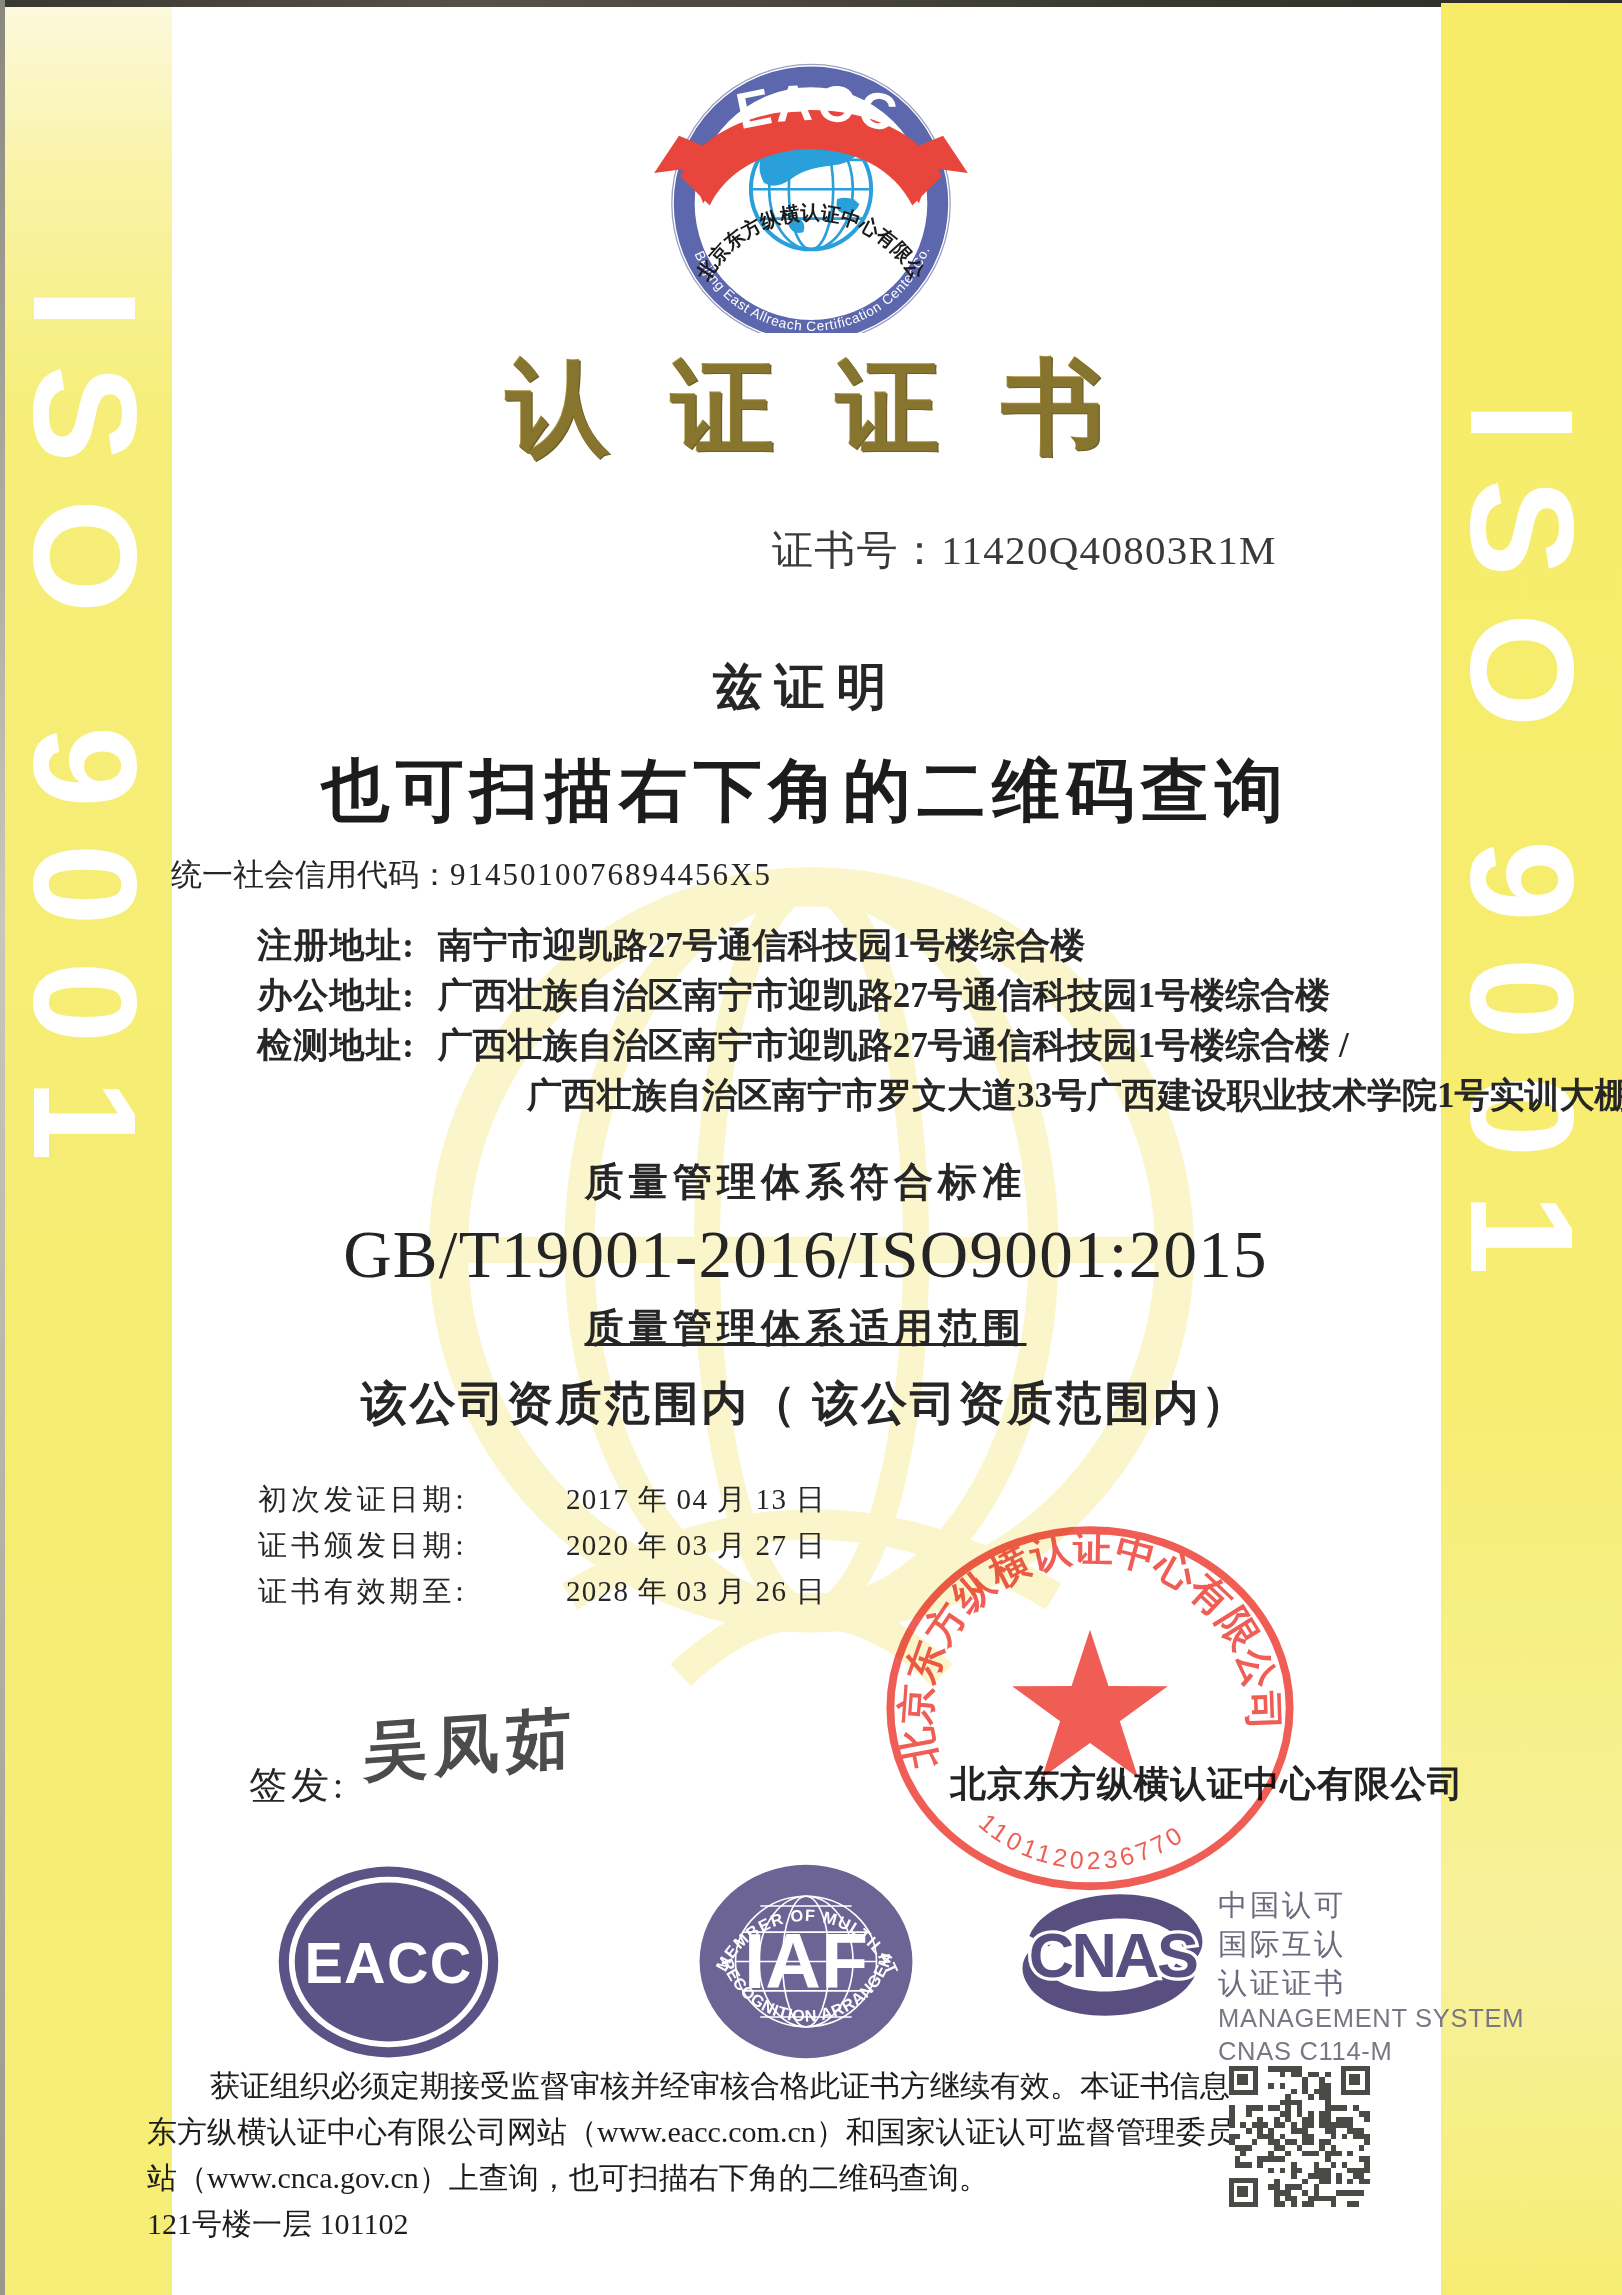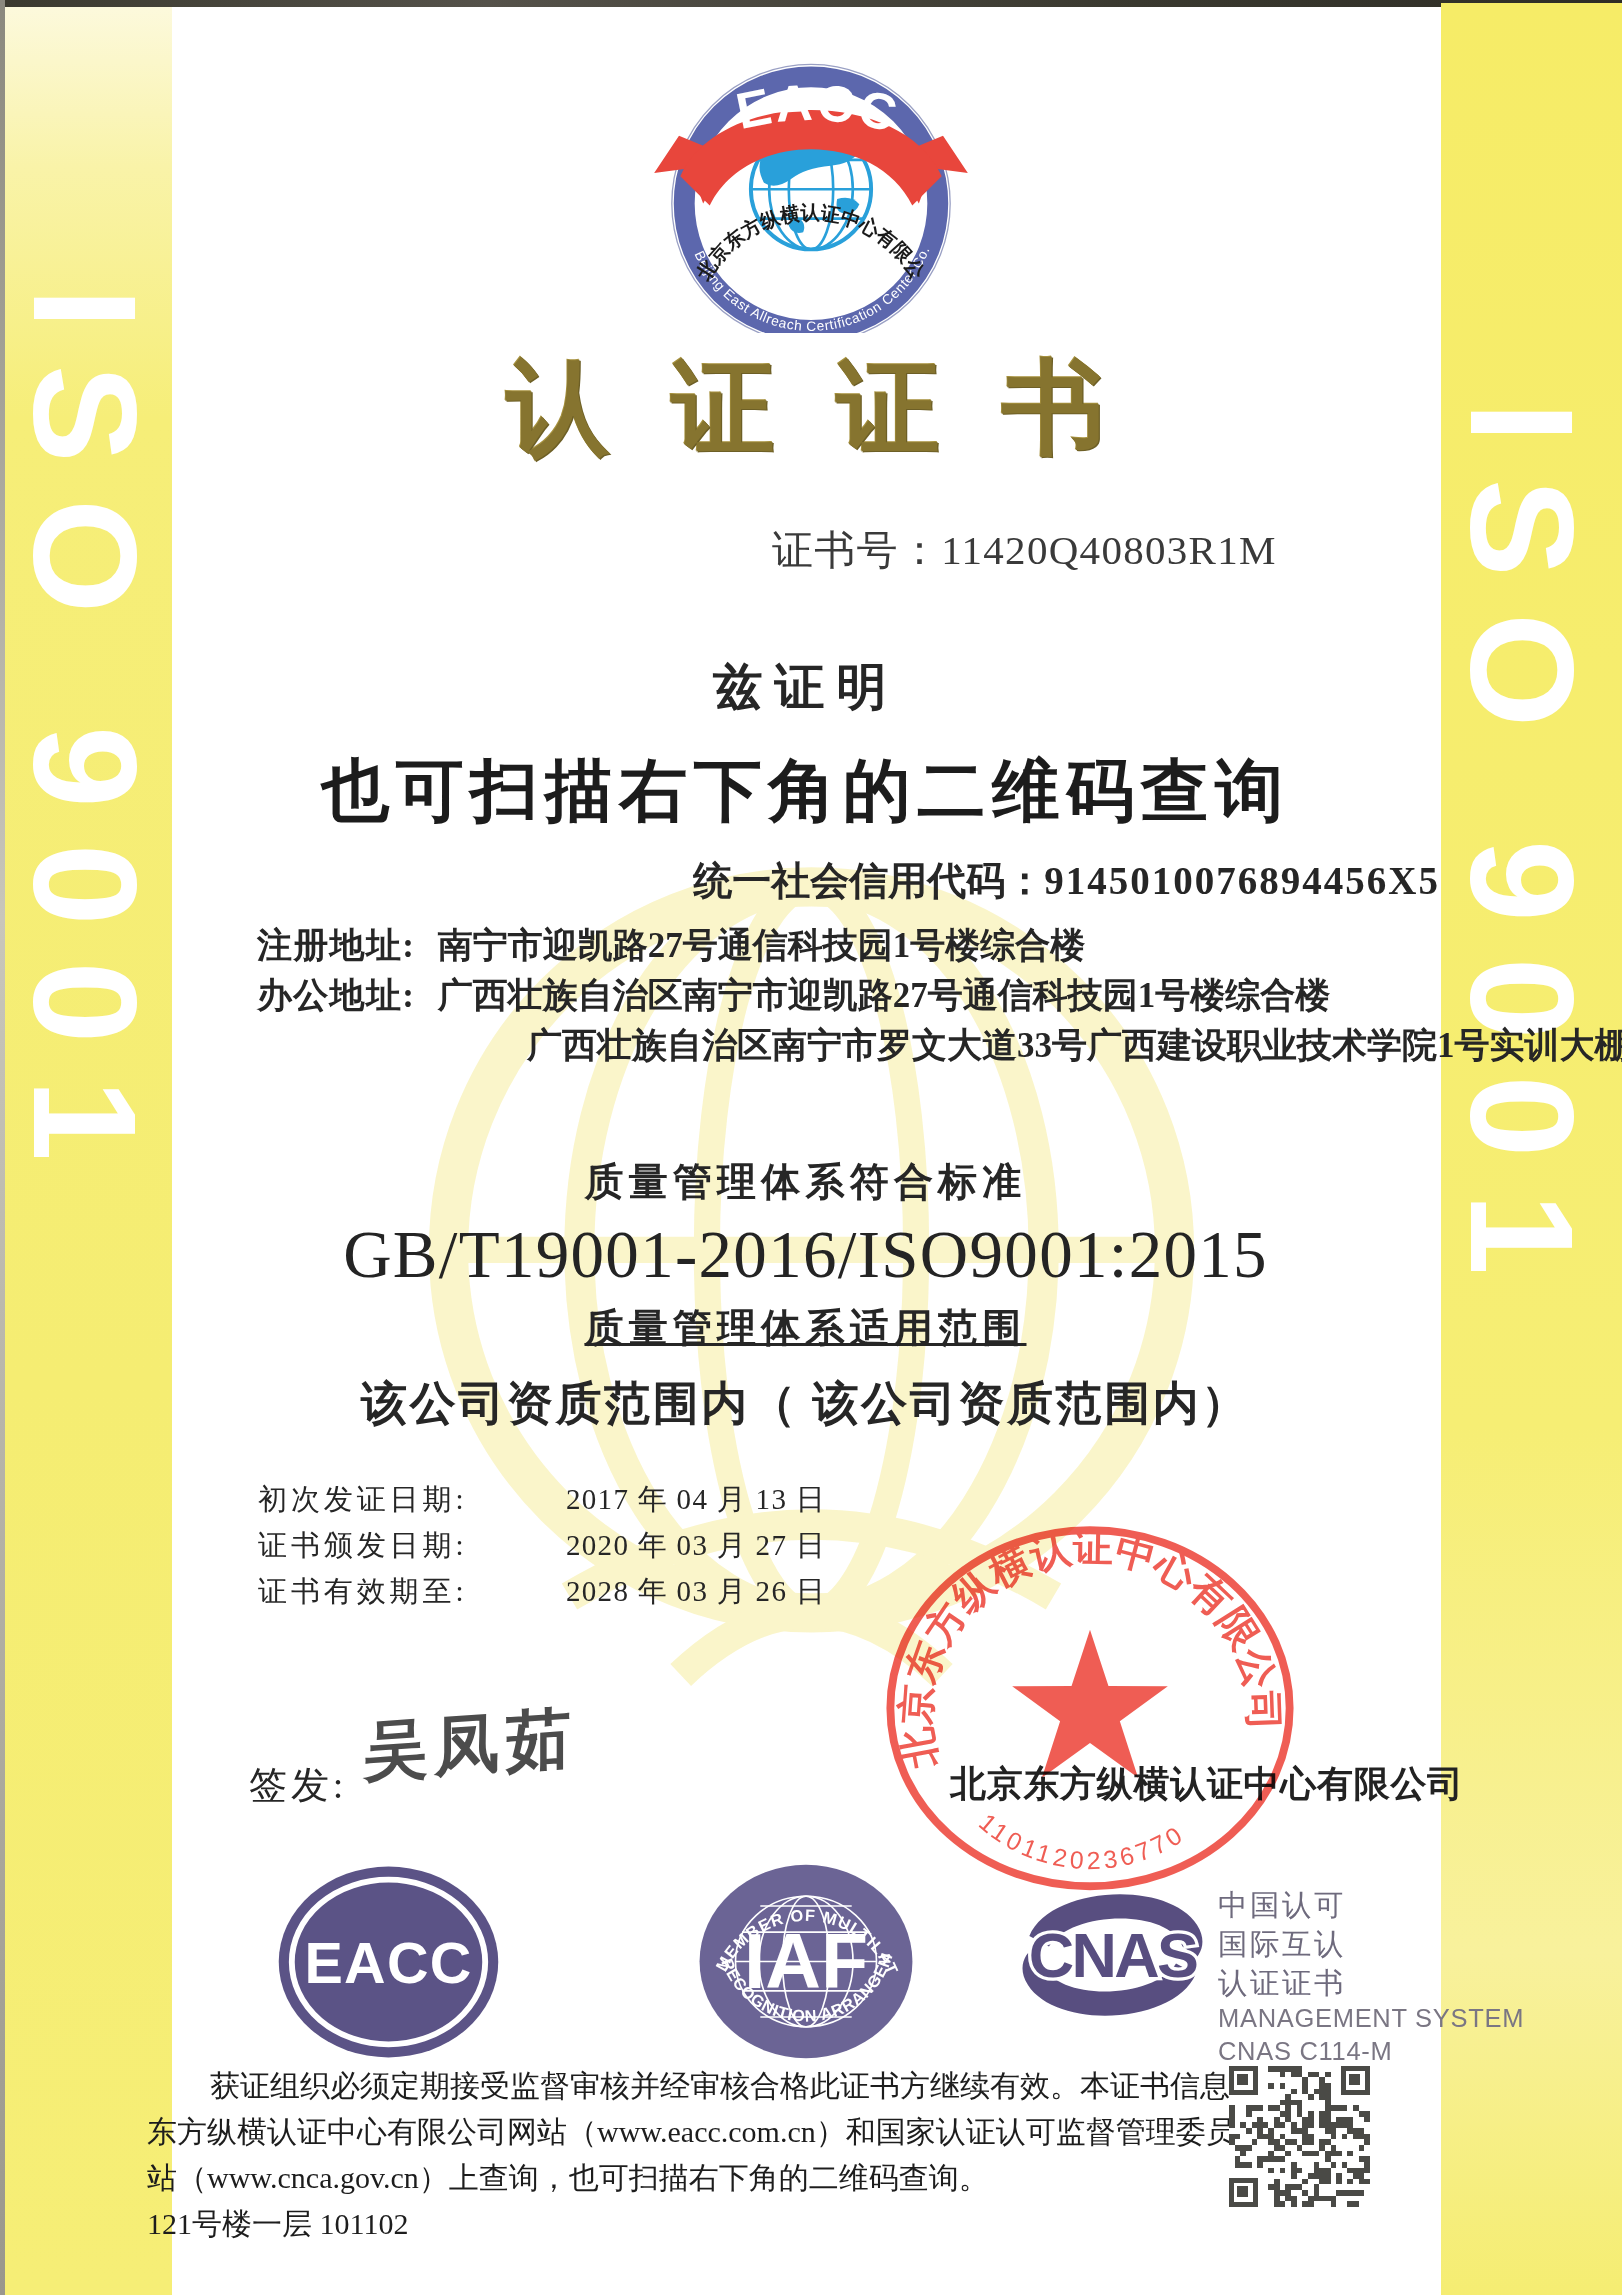--- a/index.html
+++ b/index.html
@@ -20,21 +20,21 @@
   .watermark{left:406px;top:844px;opacity:0.55;}
   
   .logo-top{left:641px;top:52px;}
   
   .cert-title{left:171px;top:340px;width:1269px;text-align:center;font-size:103px;font-weight:bold;
               letter-spacing:62px;padding-left:62px;box-sizing:border-box;color:#86742f;
               text-shadow:1.3px 1.3px 0 #6d5f26, -0.7px -0.7px 0 #a7923f;}
   .cert-no{left:772px;top:523px;font-size:41px;letter-spacing:1.3px;color:#3a3a3a;}
   .hereby{left:171px;top:654px;width:1269px;text-align:center;font-size:50px;font-weight:bold;letter-spacing:11.8px;}
   .company{left:171px;top:746px;width:1269px;text-align:center;font-size:68px;font-weight:bold;letter-spacing:6.5px;color:#1c1c1c;}
-  .credit{left:171px;top:854px;width:1269px;text-align:right;font-size:39px;font-weight:700;}
+  .credit{left:171px;top:854px;width:1269px;text-align:left;font-size:31px;font-weight:400;}
   .credit .val{letter-spacing:2px;}
   
   .addresses{left:257px;top:921px;width:1158px;font-size:35px;font-weight:600;}
   .addr-row{display:flex;line-height:50px;}
   .addr-label{width:165px;flex:none;font-weight:700;letter-spacing:1.3px;}
   .addr-text{padding-left:15.7px;white-space:nowrap;}
   .addr-cont .addr-text{padding-left:105px;}
   
   .std-heading{left:171px;top:1155px;width:1269px;text-align:center;font-size:39px;font-weight:bold;letter-spacing:5.2px;}
   .std-code{left:171px;top:1216px;width:1269px;text-align:center;font-size:67px;font-weight:500;letter-spacing:1.3px;color:#242424;}
@@ -150,20 +150,24 @@
 </div>
 
 <div class="abs addresses">
   <div class="addr-row">
     <div class="addr-label">注册地址:</div>
     <div class="addr-text">南宁市迎凯路27号通信科技园1号楼综合楼</div>
   </div>
   <div class="addr-row">
     <div class="addr-label">办公地址:</div>
     <div class="addr-text">广西壮族自治区南宁市迎凯路27号通信科技园1号楼综合楼</div>
+  </div>
+  <div class="addr-row">
+    <div class="addr-label">检测地址:</div>
+    <div class="addr-text">广西壮族自治区南宁市迎凯路27号通信科技园1号楼综合楼 /</div>
   </div>
   <div class="addr-row addr-cont">
     <div class="addr-label"></div>
     <div class="addr-text">广西壮族自治区南宁市罗文大道33号广西建设职业技术学院1号实训大棚</div>
   </div>
 </div>
 
 <div class="abs std-heading">质量管理体系符合标准</div>
 <div class="abs std-code">GB/T19001-2016/ISO9001:2015</div>
 <div class="abs scope-heading">质量管理体系适用范围</div>

